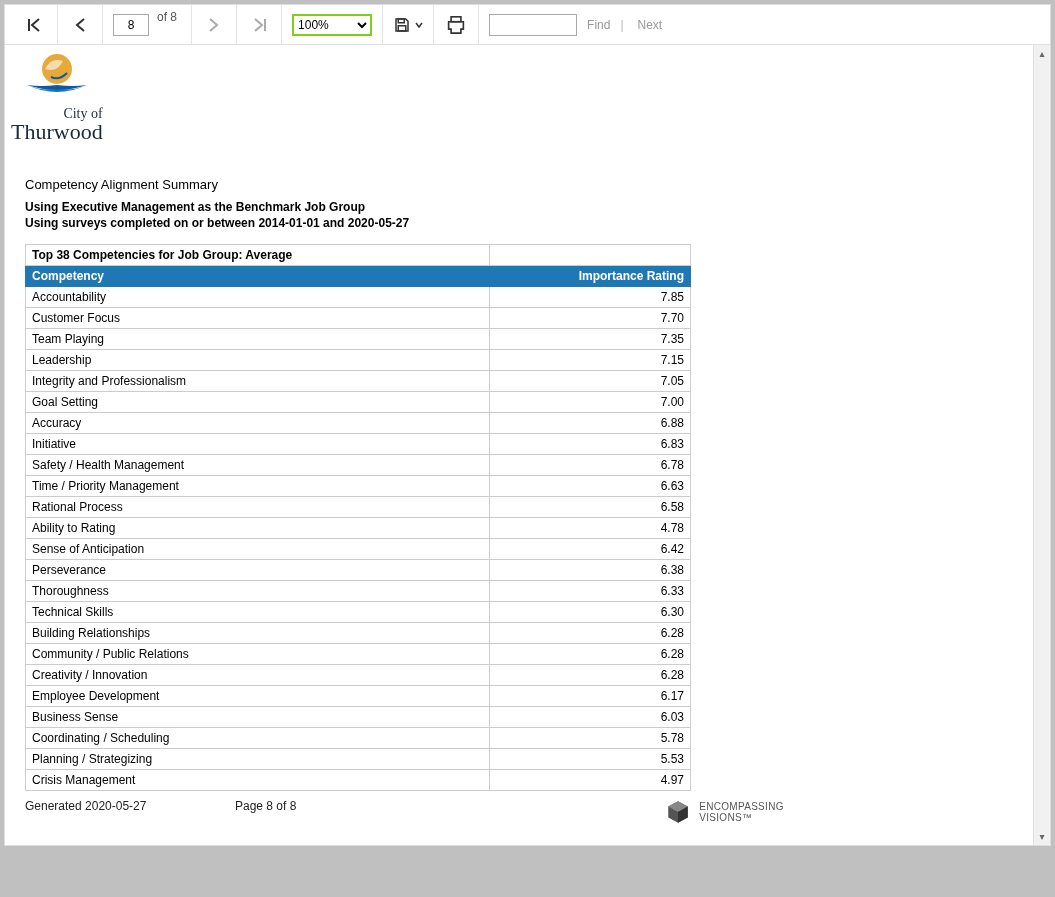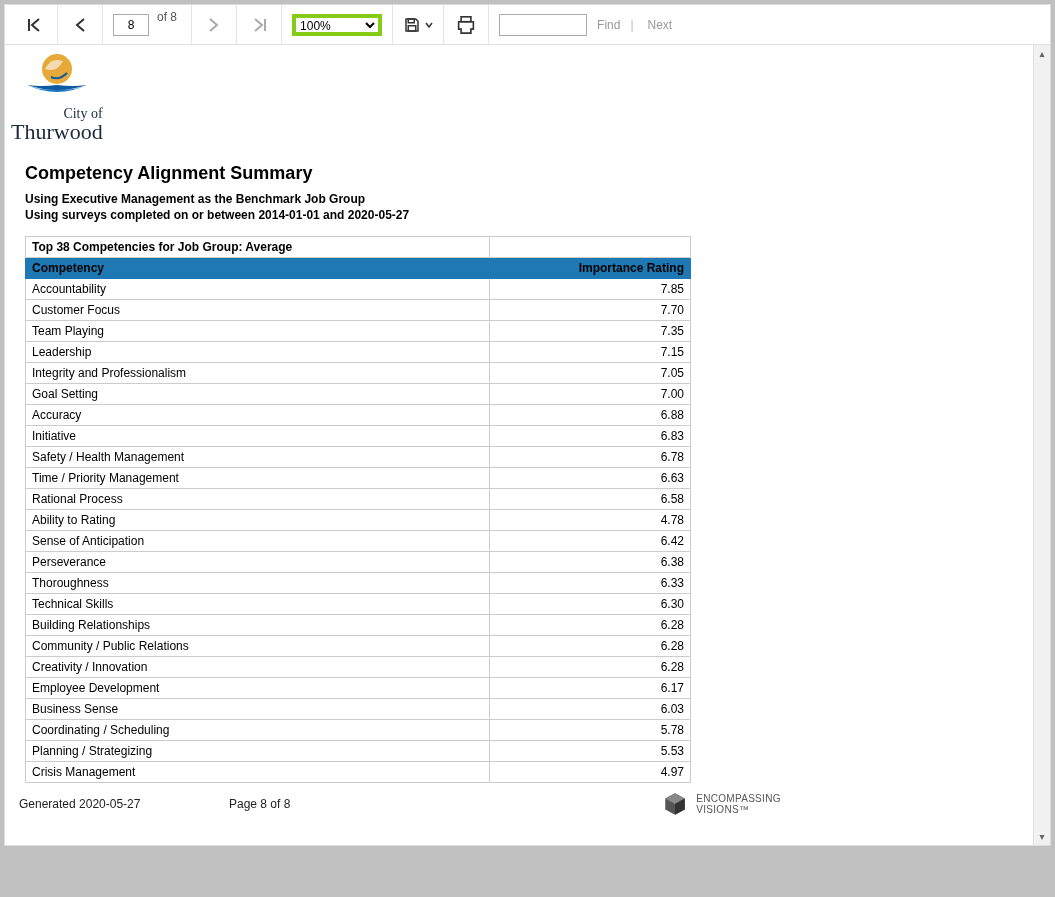--- a/index.html
+++ b/index.html
@@ -62,22 +62,22 @@
   }
   .page-field {
     width: 36px; height: 22px;
     border: 1px solid #aaa;
     text-align: center;
     font-size: 12px;
     padding: 0 2px;
   }
   .oftxt { font-size: 12px; color: #555; margin: 0 4px 16px 2px; }
   .zoom-sel {
-    height: 22px; font-size: 12px; border: 4px solid #84cc16;
-    width: 90px;
+    height: 22px; font-size: 12px; border: 2px solid #84cc16;
+    width: 80px;
     background: #fff;
   }
   .search-field {
     width: 88px; height: 22px; border: 1px solid #aaa; font-size: 12px;
     padding: 0 4px;
   }
   .findlbl { color: #999; cursor: pointer; margin-left: 4px;}
   .sep { color: #bbb; margin: 0 4px;}
   .scroll-area {
     position: relative;
@@ -112,21 +112,21 @@
   .logo-txt {
     font-family: "Segoe Script", "Comic Sans MS", cursive;
     color: #1a2a3a; line-height: 1;
   }
   .logo-txt .l1 { font-size: 14px; display:block; text-align:right;}
   .logo-txt .l2 { font-size: 22px; display:block;}
   .report-body {
     padding: 10px 20px 0 20px;
   }
   .report-title {
-    font-size: 18px; font-weight: bold; margin: 6px 0 8px 0;
+    font-size: 13px; font-weight: normal; margin: 20px 0 8px 0;
   }
   .sub1, .sub2 {
     font-size: 12px; font-weight: bold; margin: 2px 0;
   }
   .tbl {
     border-collapse: collapse;
     margin-top: 14px;
     width: 666px;
   }
   .tbl th, .tbl td {
@@ -137,29 +137,29 @@
   }
   .tbl .caption-cell {
     font-weight: bold; background: #fff;
     border-right: 1px solid #ccc;
   }
   .tbl .caption-empty {
     border-left: none;
   }
   .tbl thead .hdr th {
     background: #1d78b3;
-    color: #000000;
+    color: #ffffff;
     font-weight: bold;
     border: 1px solid #1d78b3;
   }
   .tbl thead .hdr th.r { text-align: right; }
   .tbl td.num { text-align: right; }
   .footer {
-    display: flex; align-items: center;
-    padding: 8px 16px 4px 14px;
+    display: flex; align-items: flex-start;
+    padding: 8px 16px 4px 20px;
     font-size: 12px;
     color: #222;
     gap: 10px;
   }
   .footer .f-left { width: 200px; }
   .footer .f-mid { width: 170px; }
   .footer .f-brand {
     flex:1; display:flex; align-items:center; justify-content:center; gap:8px;
     color:#555; font-size:10px; letter-spacing: .3px;
   }

